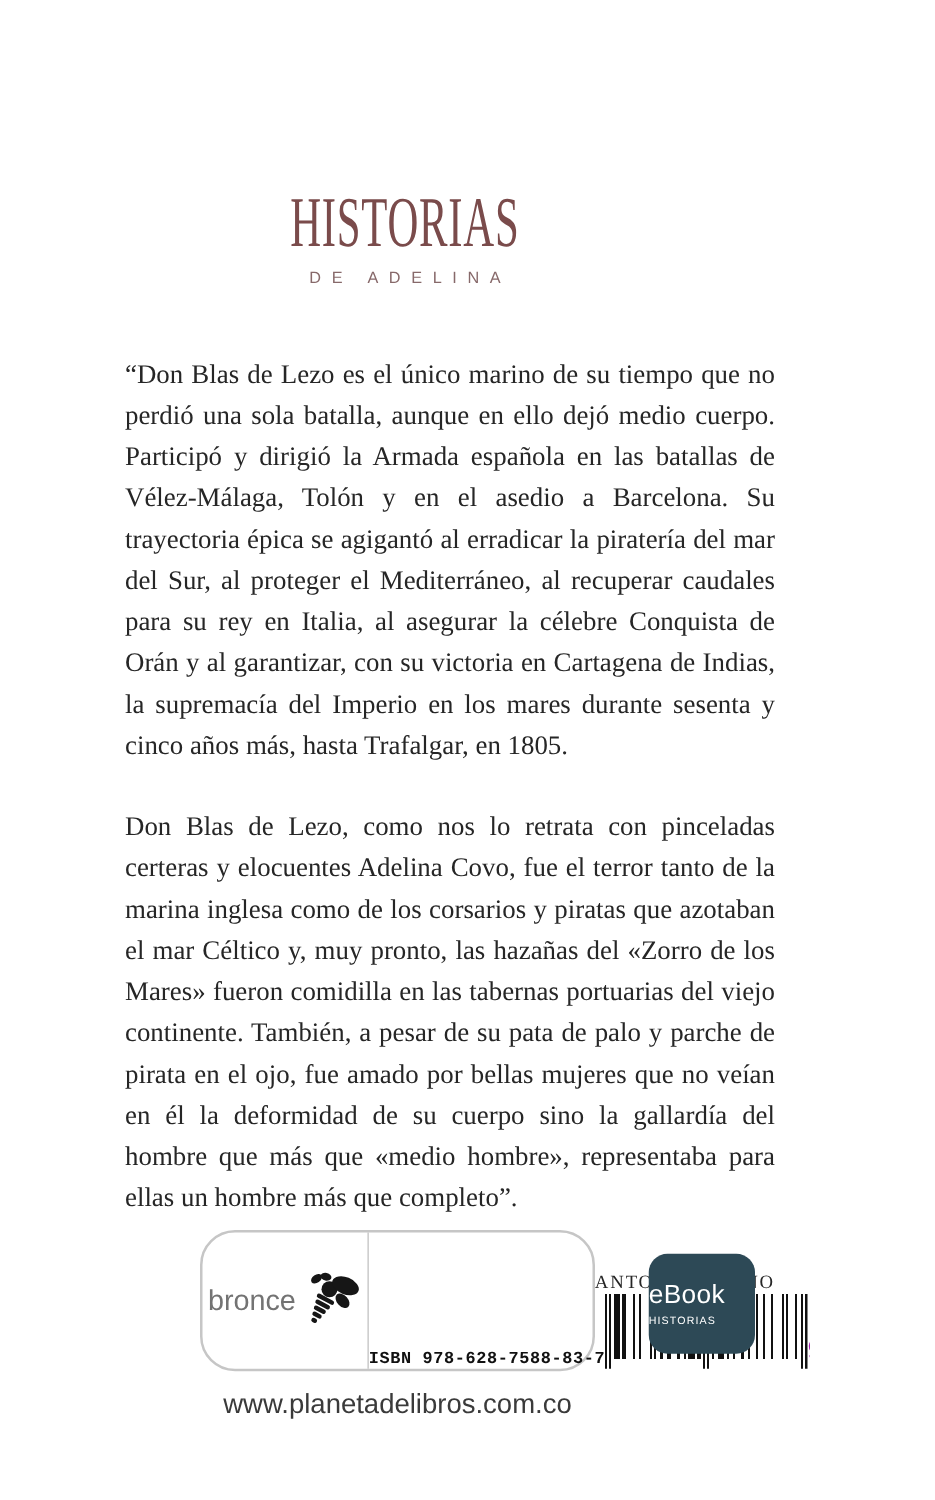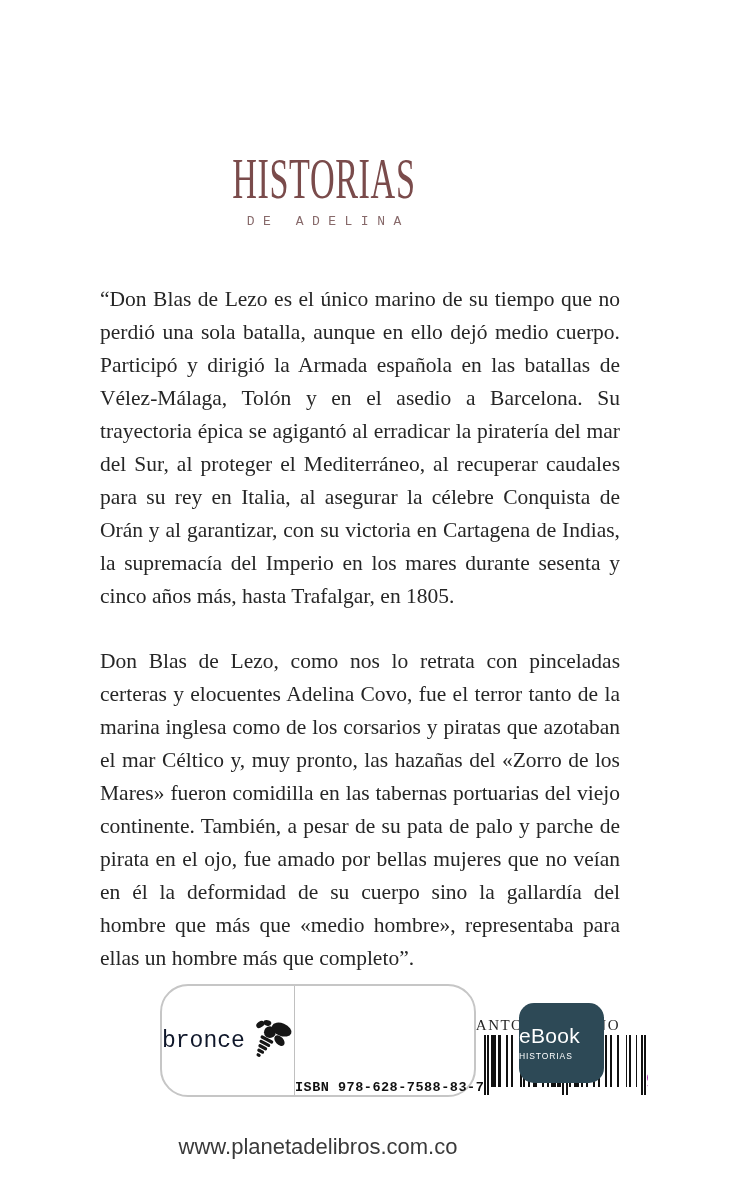--- a/index.html
+++ b/index.html
@@ -16,21 +16,21 @@
   .logo-title{
     display:inline-block;
     font-family:"Liberation Serif", serif;
     font-size:57px;line-height:1;font-weight:400;
     letter-spacing:1px;
     transform:scaleX(.6);transform-origin:center;
     color:#7a4b4b;
   }
   .logo-subtitle{
     margin-top:7px;
-    font-family:Liberation Mono, monospace;
+    font-family:Liberation Sans, sans-serif;
     font-size:13px;letter-spacing:8.5px;text-indent:8.5px;
     color:#87696a;
   }
 
   
   .synopsis{
     position:absolute;left:100px;top:283px;width:520px;
     font-size:21.5px;line-height:33px;
     color:#262626;text-align:justify;font-family:Liberation Serif, serif;
   }
@@ -50,22 +50,22 @@
     border:2px solid #c6c6c6;border-radius:28px;
     background:#ffffff;
     display:flex;align-items:stretch;
   }
   .imprint-cell{
     width:132px;flex:0 0 132px;
     border-right:1.5px solid #c0c0c0;
     display:flex;align-items:center;justify-content:center;gap:5px;
   }
   .imprint-name{
-    font-family:Liberation Mono, monospace;
-    font-size:23px;color:#0f172a;
+    font-family:Liberation Sans, sans-serif;
+    font-size:23px;color:#737373;
   }
   .bee{width:48px;height:62px;display:inline-block;}
   .bee svg{width:100%;height:100%;}
 
   .barcode-cell{
     flex:1;display:flex;flex-direction:row;align-items:flex-end;
     padding-top:5px;
   }
   .isbn-label{
     font-family:"Liberation Mono", monospace;
@@ -83,21 +83,21 @@
     position:absolute;left:519px;top:1003px;width:85px;height:80px;
     background:#2d4956;border-radius:15px;
     color:#ffffff;
     display:flex;flex-direction:column;align-items:flex-start;justify-content:center;
     font-family:"Liberation Sans", sans-serif;
   }
   .ebook-title{font-size:21px;line-height:1.05;letter-spacing:.3px;}
   .ebook-sub{font-size:8.5px;letter-spacing:.9px;margin-top:4px;}
 
   .website{
-    position:absolute;left:160px;top:1134px;width:316px;
+    position:absolute;left:160px;top:1110px;width:316px;
     text-align:center;
     font-family:"Liberation Sans", sans-serif;
     font-size:22px;color:#3a3a3a;
   }
 </style>
 </head>
 <body>
 
 <div class="page">
 

